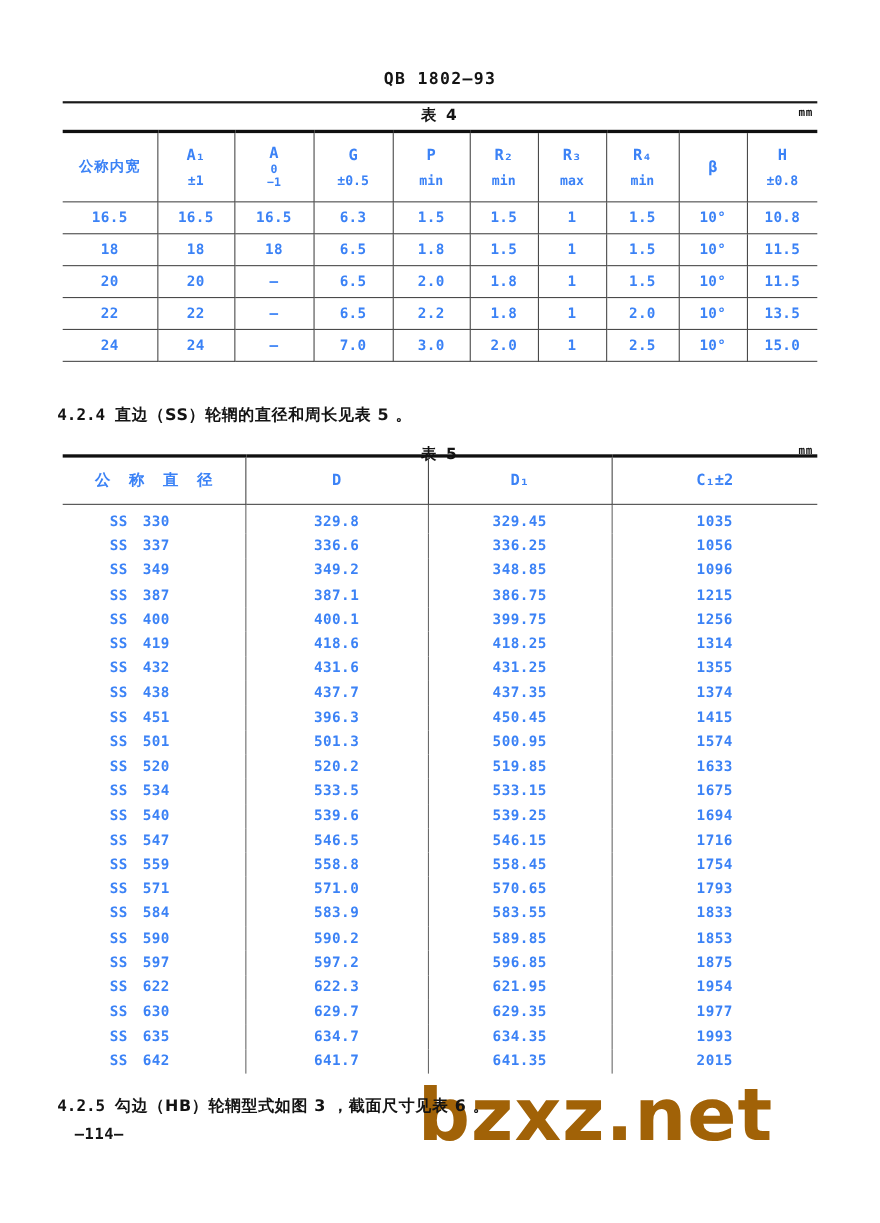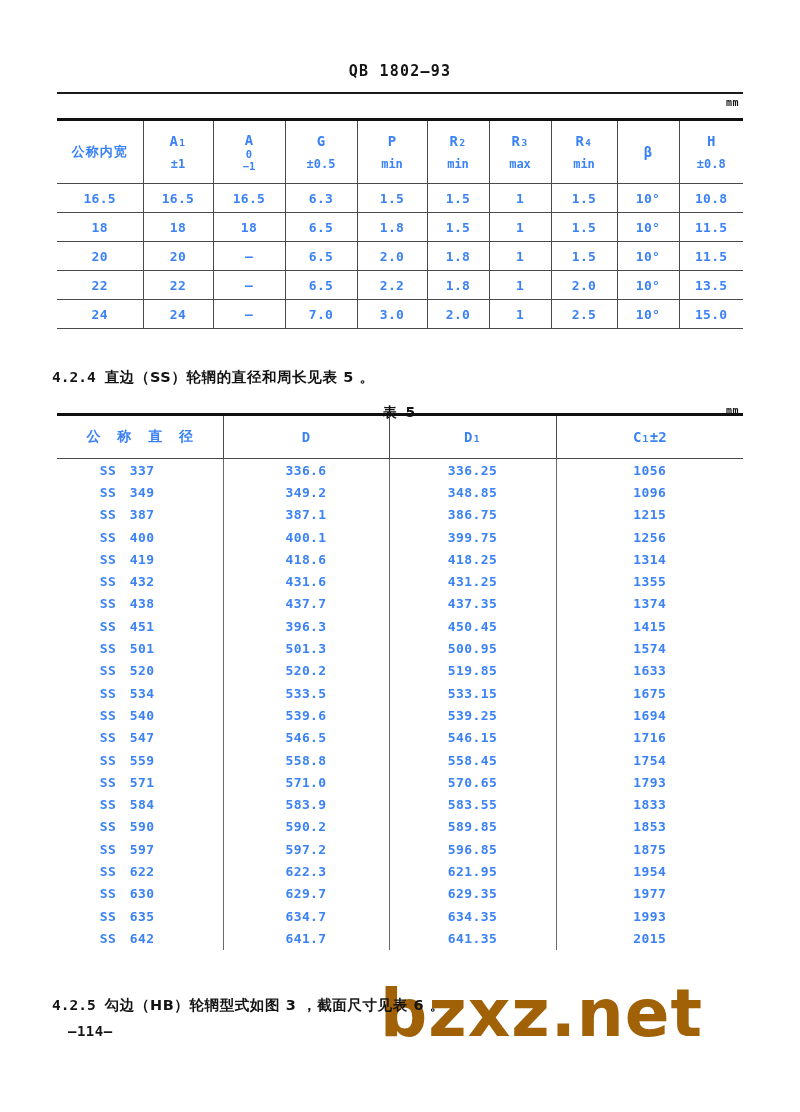--- a/index.html
+++ b/index.html
@@ -206,20 +206,21 @@
 <div class="page">
 
   <div class="watermark">bzxz.net</div>
 
   <div class="content">
 
     <div class="runhead">QB 1802—93</div>
     <div class="rule-top"></div>
 
     <div class="caption-row" style="top:96px;">
+      <span class="cap-title">表  4</span>
       <span class="cap-unit">mm</span>
     </div>
 
     <table class="tbl" id="table4">
       <colgroup>
         <col style="width:86px">
           <col style="width:70px">
           <col style="width:72px">
         <col style="width:72px">
           <col style="width:70px">
@@ -373,20 +374,26 @@
       <thead>
         <tr>
           <th class="thick-top zhhead">公 称 直 径</th>
           <th class="thick-top">D</th>
           <th class="thick-top">D₁</th>
           <th class="thick-top">C₁±2</th>
         </tr>
       </thead>
       <tbody>
           <tr>
+            <td style="padding-top: 4px;"><span class="sizecell"><span class="pfx">SS</span><span>330</span></span></td>
+            <td style="padding-top: 4px;">329.8</td>
+            <td style="padding-top: 4px;">329.45</td>
+            <td style="padding-top: 4px;">1035</td>
+          </tr>
+          <tr>
             <td><span class="sizecell"><span class="pfx">SS</span><span>337</span></span></td>
             <td>336.6</td>
             <td>336.25</td>
             <td>1056</td>
           </tr>
           <tr>
             <td><span class="sizecell"><span class="pfx">SS</span><span>349</span></span></td>
             <td>349.2</td>
             <td>348.85</td>
             <td>1096</td>

